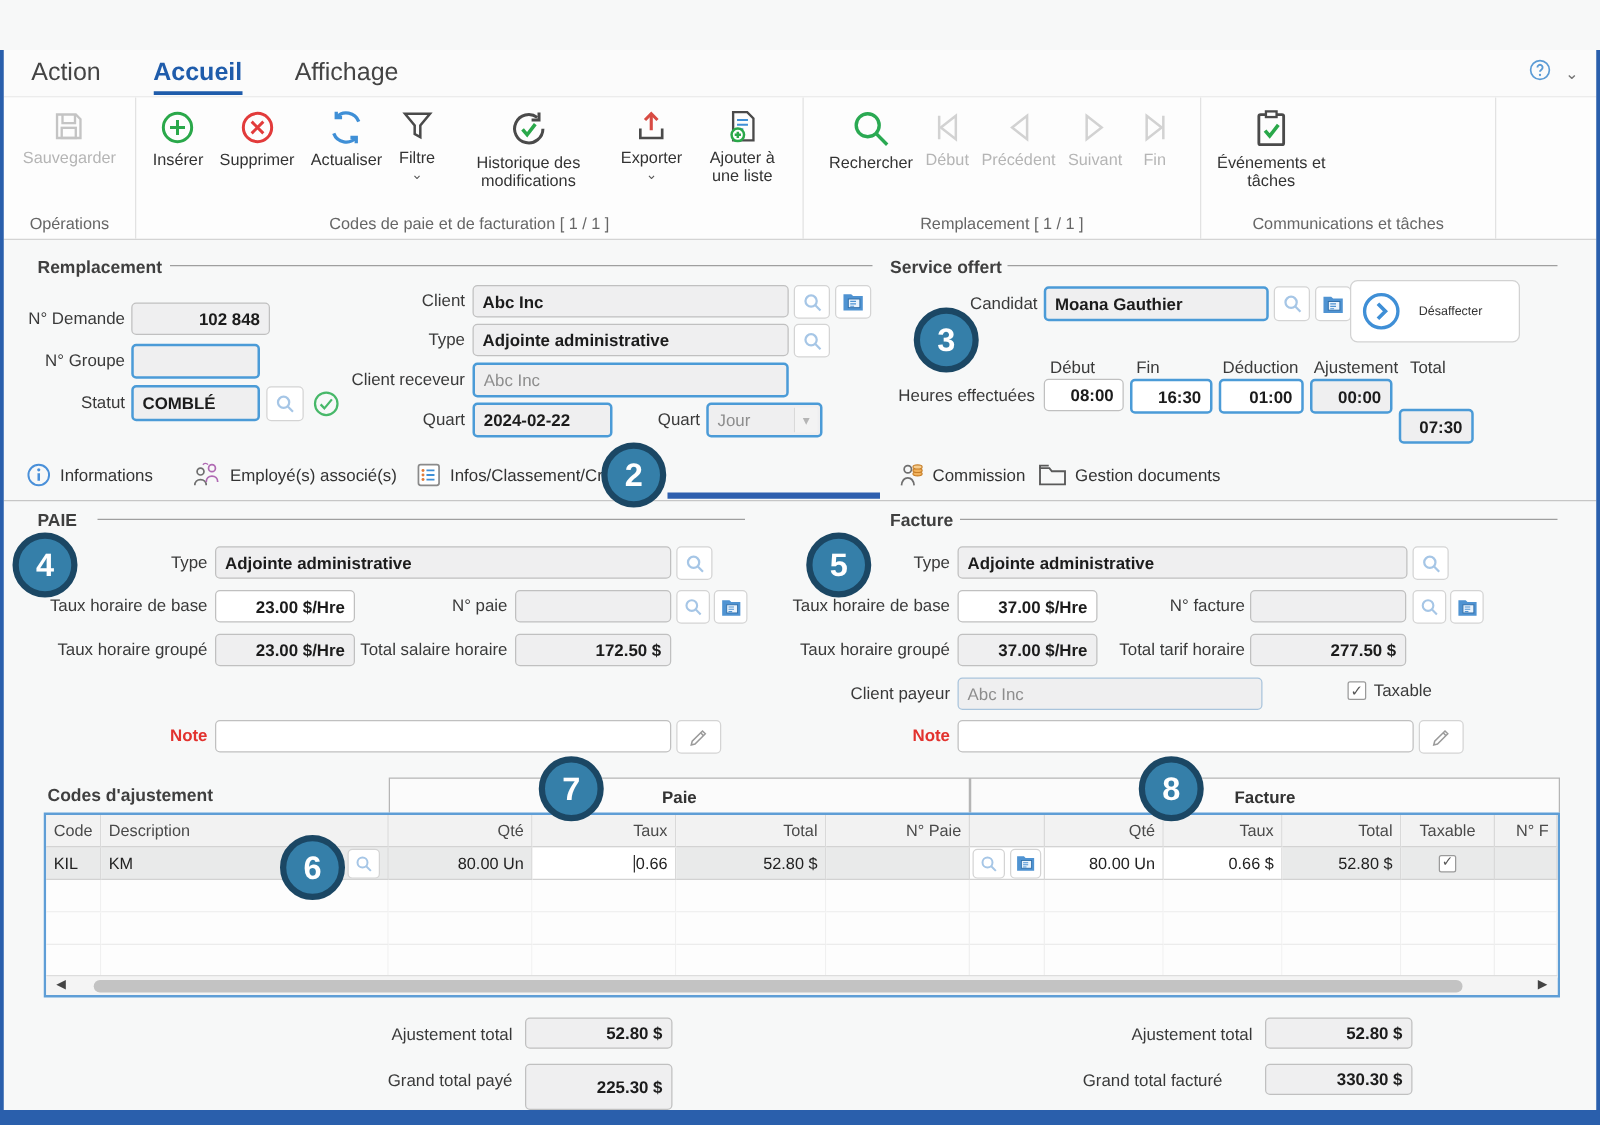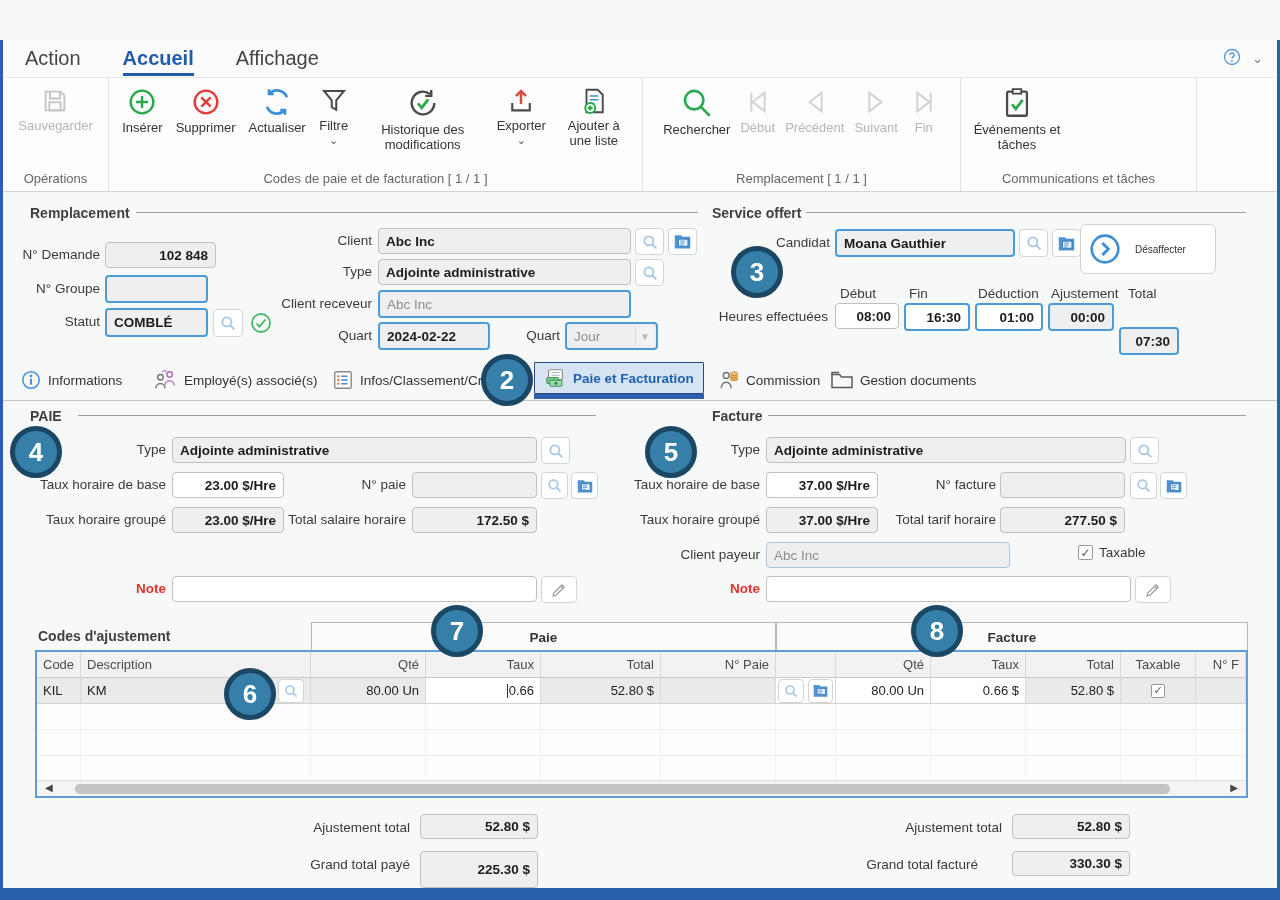--- a/index.html
+++ b/index.html
@@ -391,30 +391,20 @@
   <div class="vtab" style="left:332px;">
     <svg width="22" height="22" viewBox="0 0 24 24">
         <rect x="3" y="3" width="18" height="18" rx="2" fill="#fff" stroke="#8a8a8a" stroke-width="1.5"></rect>
         <circle cx="7" cy="8" r="1.3" fill="#e07b39"></circle>
         <circle cx="7" cy="12" r="1.3" fill="#e07b39"></circle>
         <circle cx="7" cy="16" r="1.3" fill="#e07b39"></circle>
         <path d="M10 8h7M10 12h7M10 16h7" stroke="#3f8fd6" stroke-width="1.6"></path>
       </svg>
     <span>Infos/Classement/Cri</span>
   </div>
-  <div class="vtab selected" style="left:534px; width:170px; top:362px;">
-    <svg width="24" height="22" viewBox="0 0 24 24">
-        <rect x="5" y="3" width="15" height="11" rx="1" fill="#fff" stroke="#8a8a8a" stroke-width="1.3"></rect>
-        <path d="M8 6h9M8 9h9" stroke="#9ab6d0" stroke-width="1.2"></path>
-        <rect x="3" y="11.5" width="13" height="6.5" rx="1" fill="#7ec98f" stroke="#2e8b4a"></rect>
-        <rect x="6.5" y="14.5" width="13" height="6.5" rx="1" fill="#a5dbb2" stroke="#2e8b4a"></rect>
-        <circle cx="13" cy="17.8" r="1.8" fill="#2e8b4a"></circle>
-      </svg>
-    <span>Paie et Facturation</span>
-  </div>
   <div class="tab-underline" style="left:534px; top:394px; width:170px;"></div>
   <div class="vtab" style="left:718px;">
     <svg width="22" height="22" viewBox="0 0 24 24" fill="none">
         <circle cx="9" cy="7" r="3.2" stroke="#6f6f6f" stroke-width="1.5"></circle>
         <path d="M3.5 21c.5-4 2.5-6.5 5.5-6.5s5 2.5 5.5 6.5" stroke="#6f6f6f" stroke-width="1.5"></path>
         <ellipse cx="17.5" cy="11" rx="4" ry="1.8" fill="#f2b25c" stroke="#c77f28"></ellipse>
         <ellipse cx="17.5" cy="8" rx="4" ry="1.8" fill="#f2b25c" stroke="#c77f28"></ellipse>
         <ellipse cx="17.5" cy="5" rx="4" ry="1.8" fill="#f6cd8f" stroke="#c77f28"></ellipse>
       </svg>
     <span>Commission</span>

